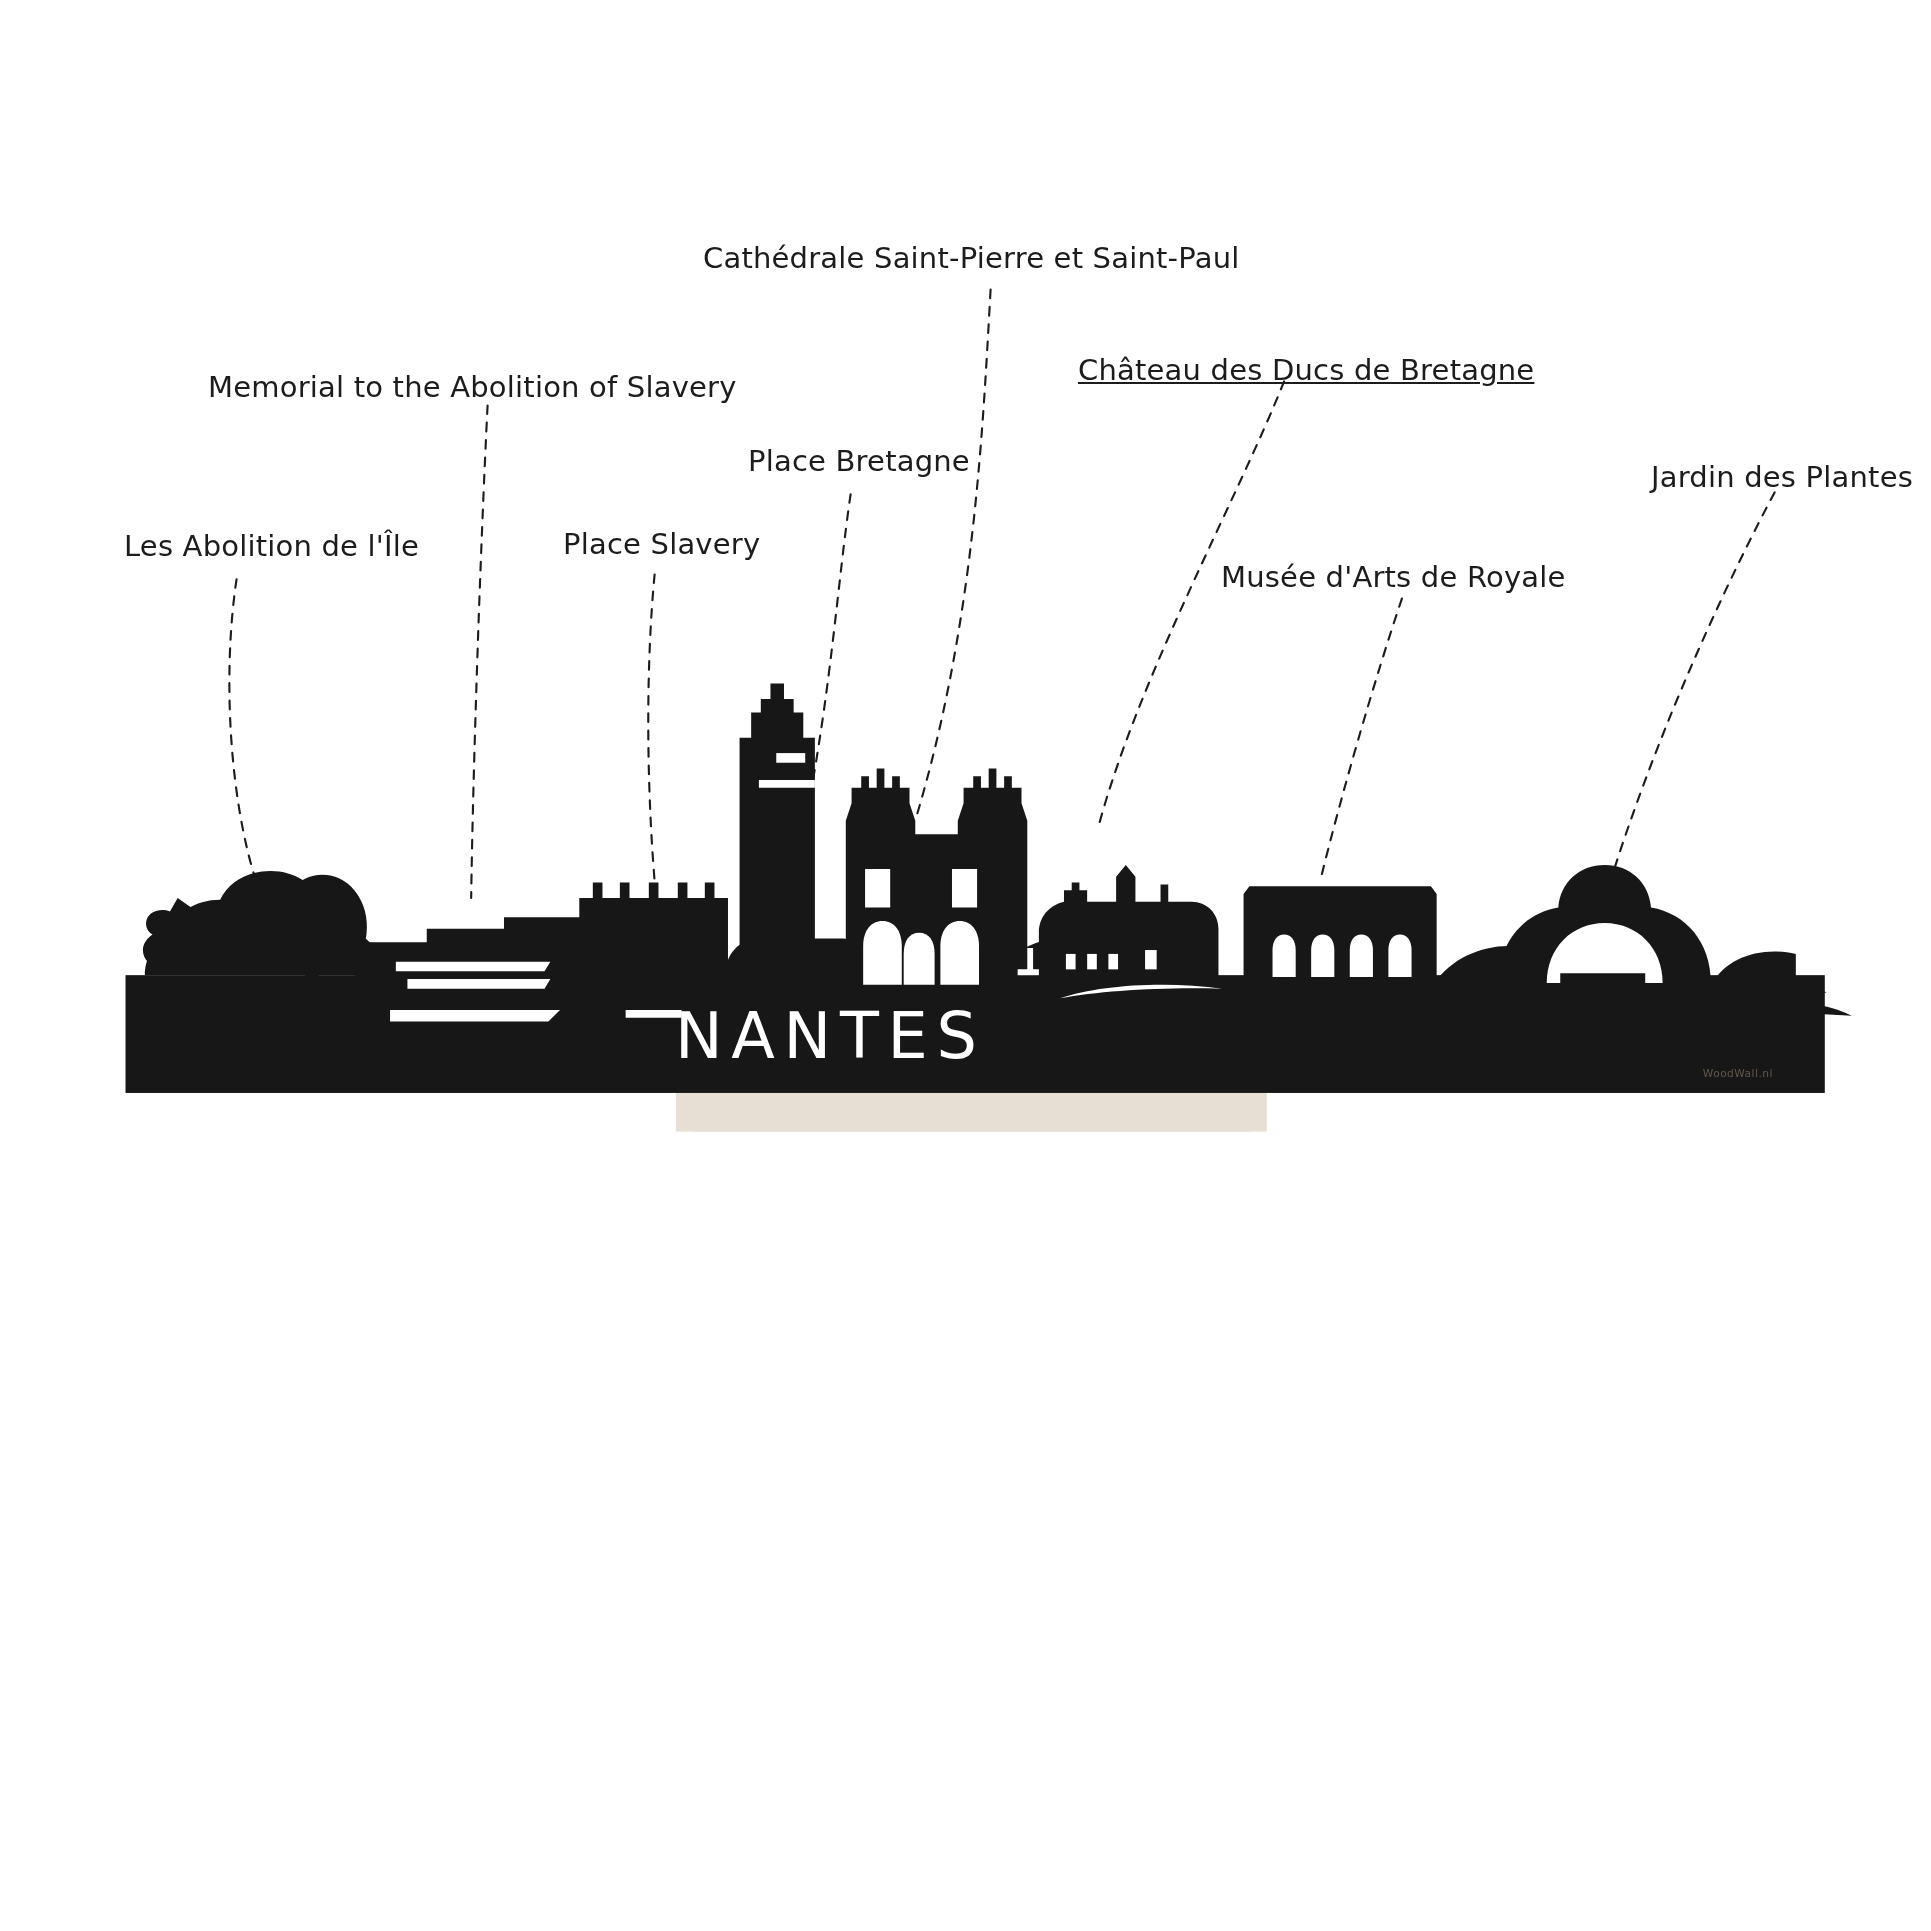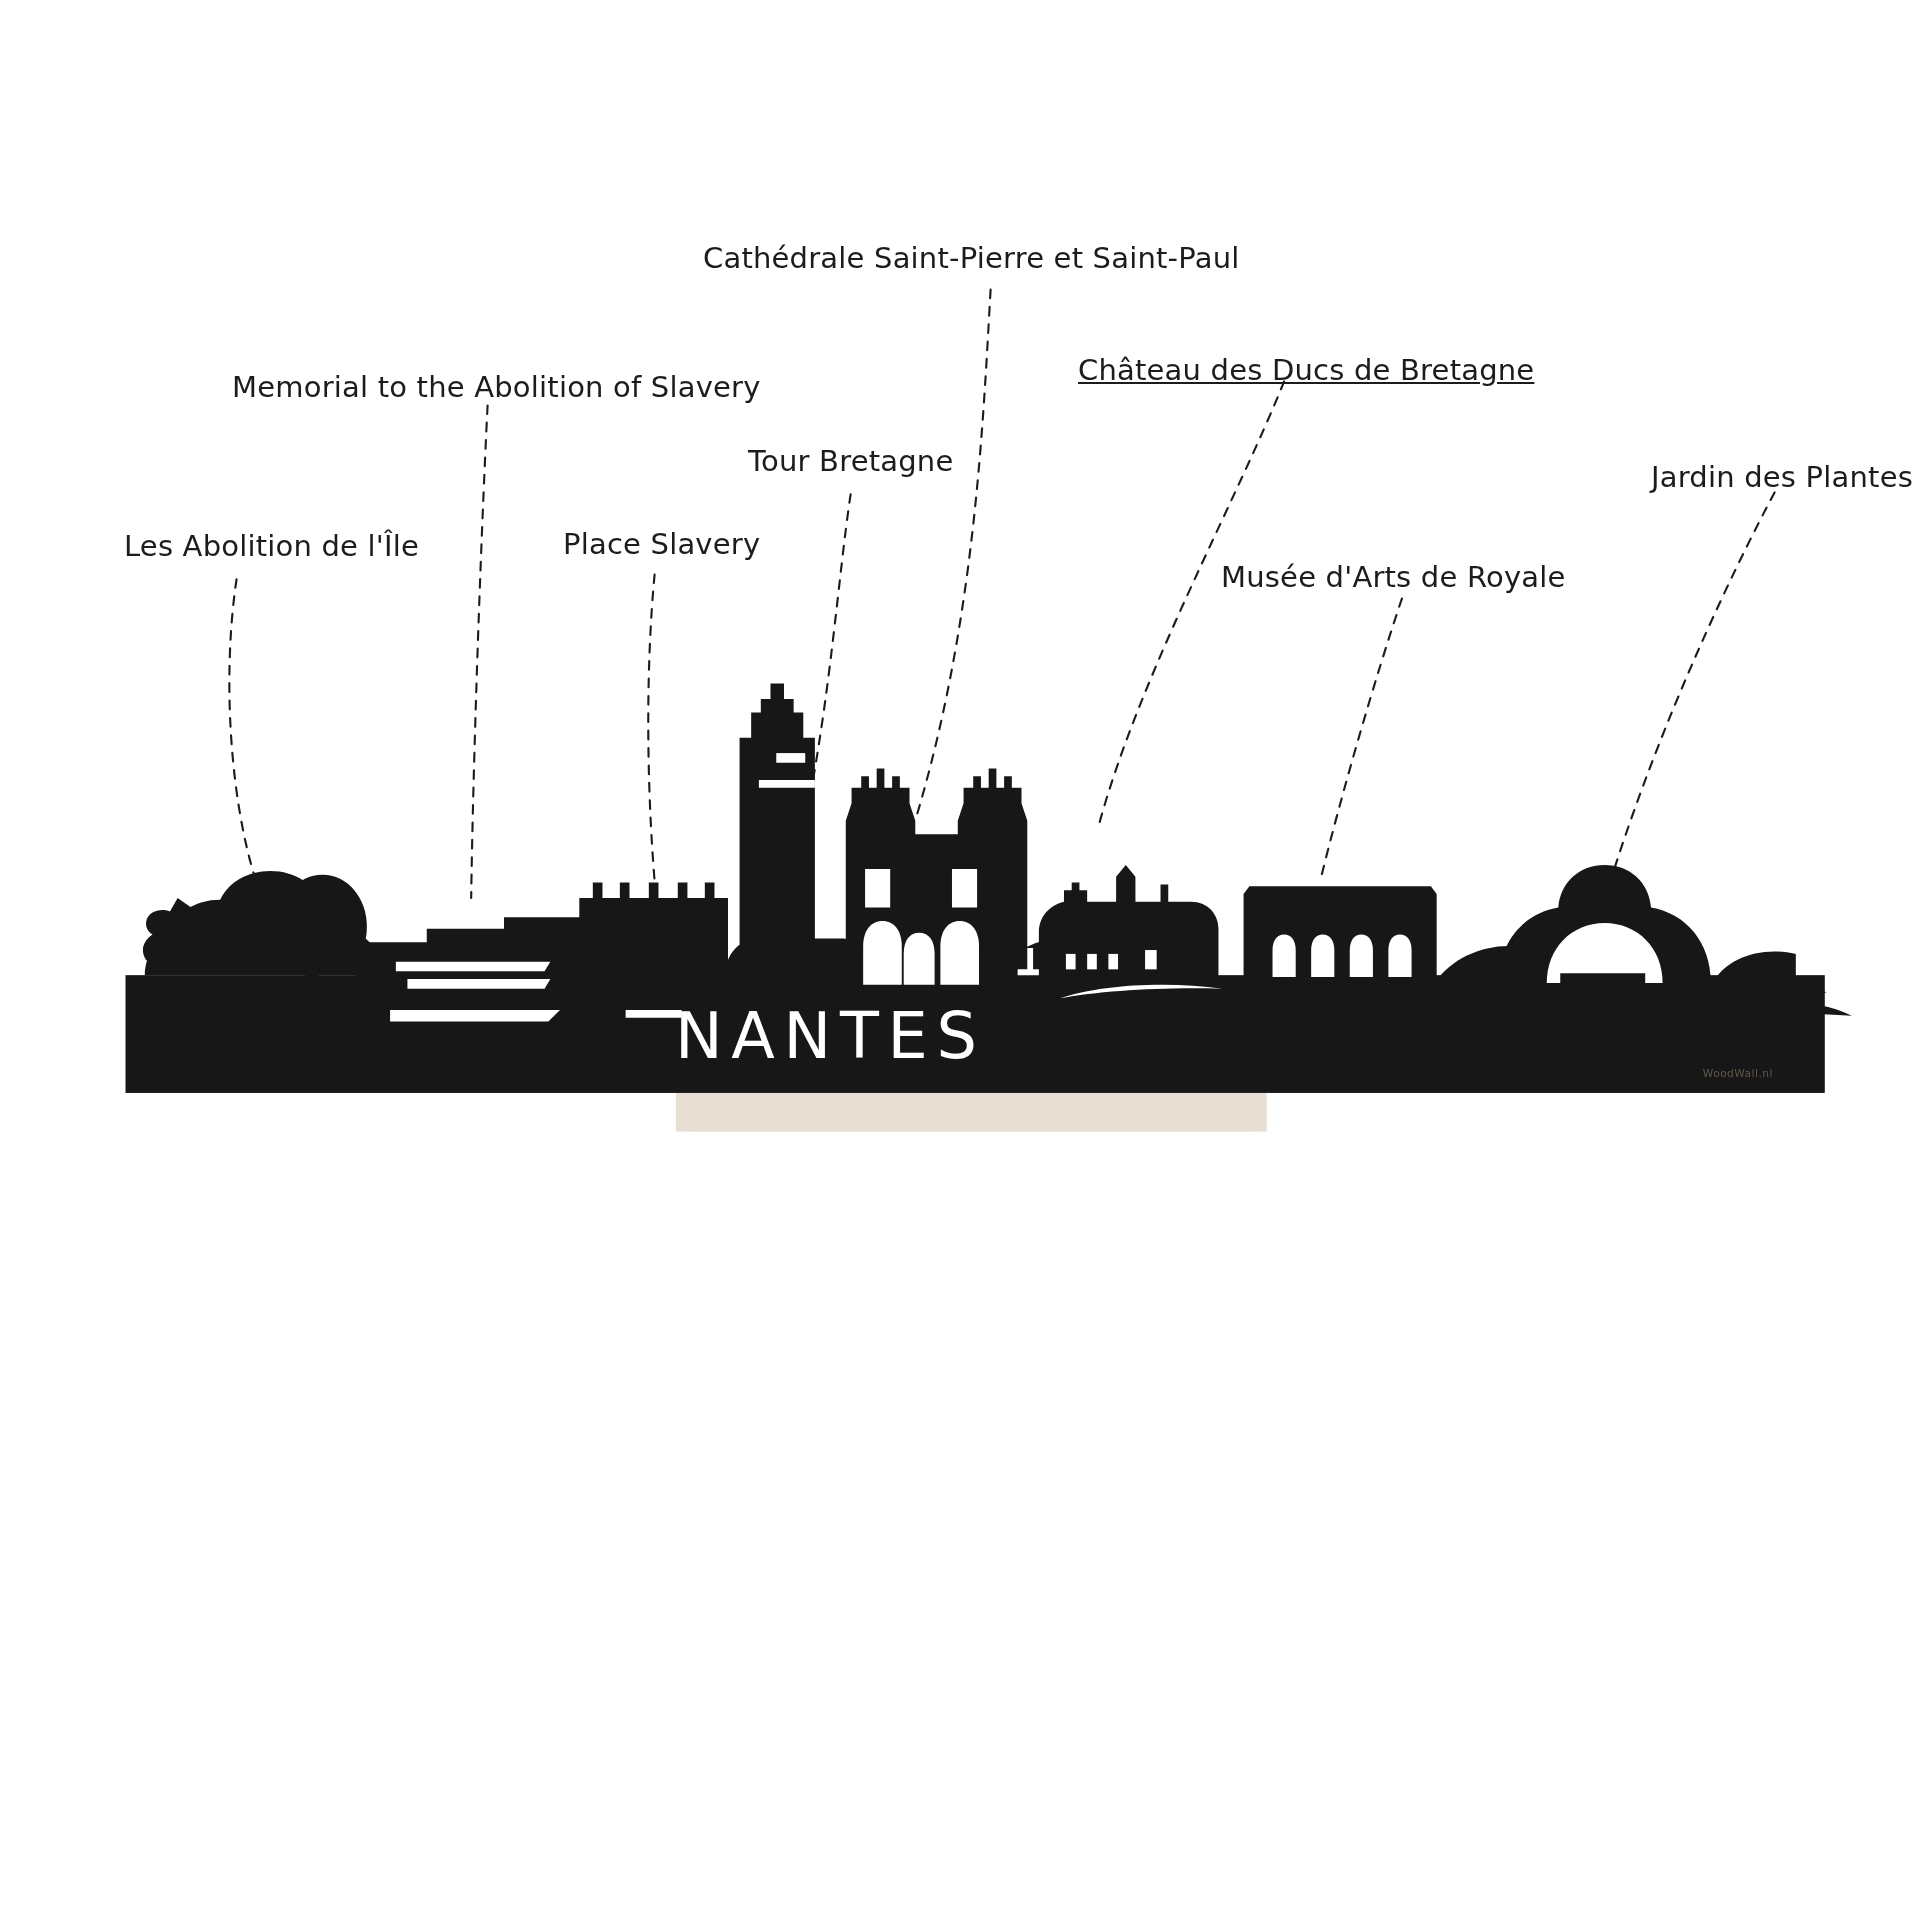--- a/index.html
+++ b/index.html
@@ -150,22 +150,22 @@
       <path class="sil" d="M1752 1050 c50-18 128-18 166 2 -58-4-116-4-166-2 z"></path>
       <path class="sil" d="M1800 1036 c26-16 68-20 92-8 l-92 8 z"></path>
     </g>
 
     <text class="wordmark" x="860" y="1096" text-anchor="middle">NANTES</text>
 
     <text class="watermark" x="1800" y="1116" text-anchor="middle">WoodWall.nl</text>
   </svg>
 
   <div class="label" style="left:124px; top:531px;">Les Abolition de l'Île</div>
-  <div class="label" style="left:208px; top:372px;margin-left:24px;">Memorial to the Abolition of Slavery</div>
+  <div class="label" style="left:208px; top:372px;">Memorial to the Abolition of Slavery</div>
   <div class="label" style="left:563px; top:529px;">Place Slavery</div>
-  <div class="label" style="left:748px; top:446px;">Tour Bretagne</div>
+  <div class="label" style="left:748px; top:446px;">Place Bretagne</div>
   <div class="label" style="left:703px; top:243px;text-align:right;">Cathédrale Saint-Pierre et Saint-Paul</div>
   <div class="label" style="left:1078px; top:355px;text-decoration:underline;">Château des Ducs de Bretagne</div>
   <div class="label" style="left:1221px; top:562px;">Musée d'Arts de Royale</div>
   <div class="label right-align" style="left:1651px; top:462px;">Jardin des Plantes</div>
 
 </div>
 
 
 </body></html>

